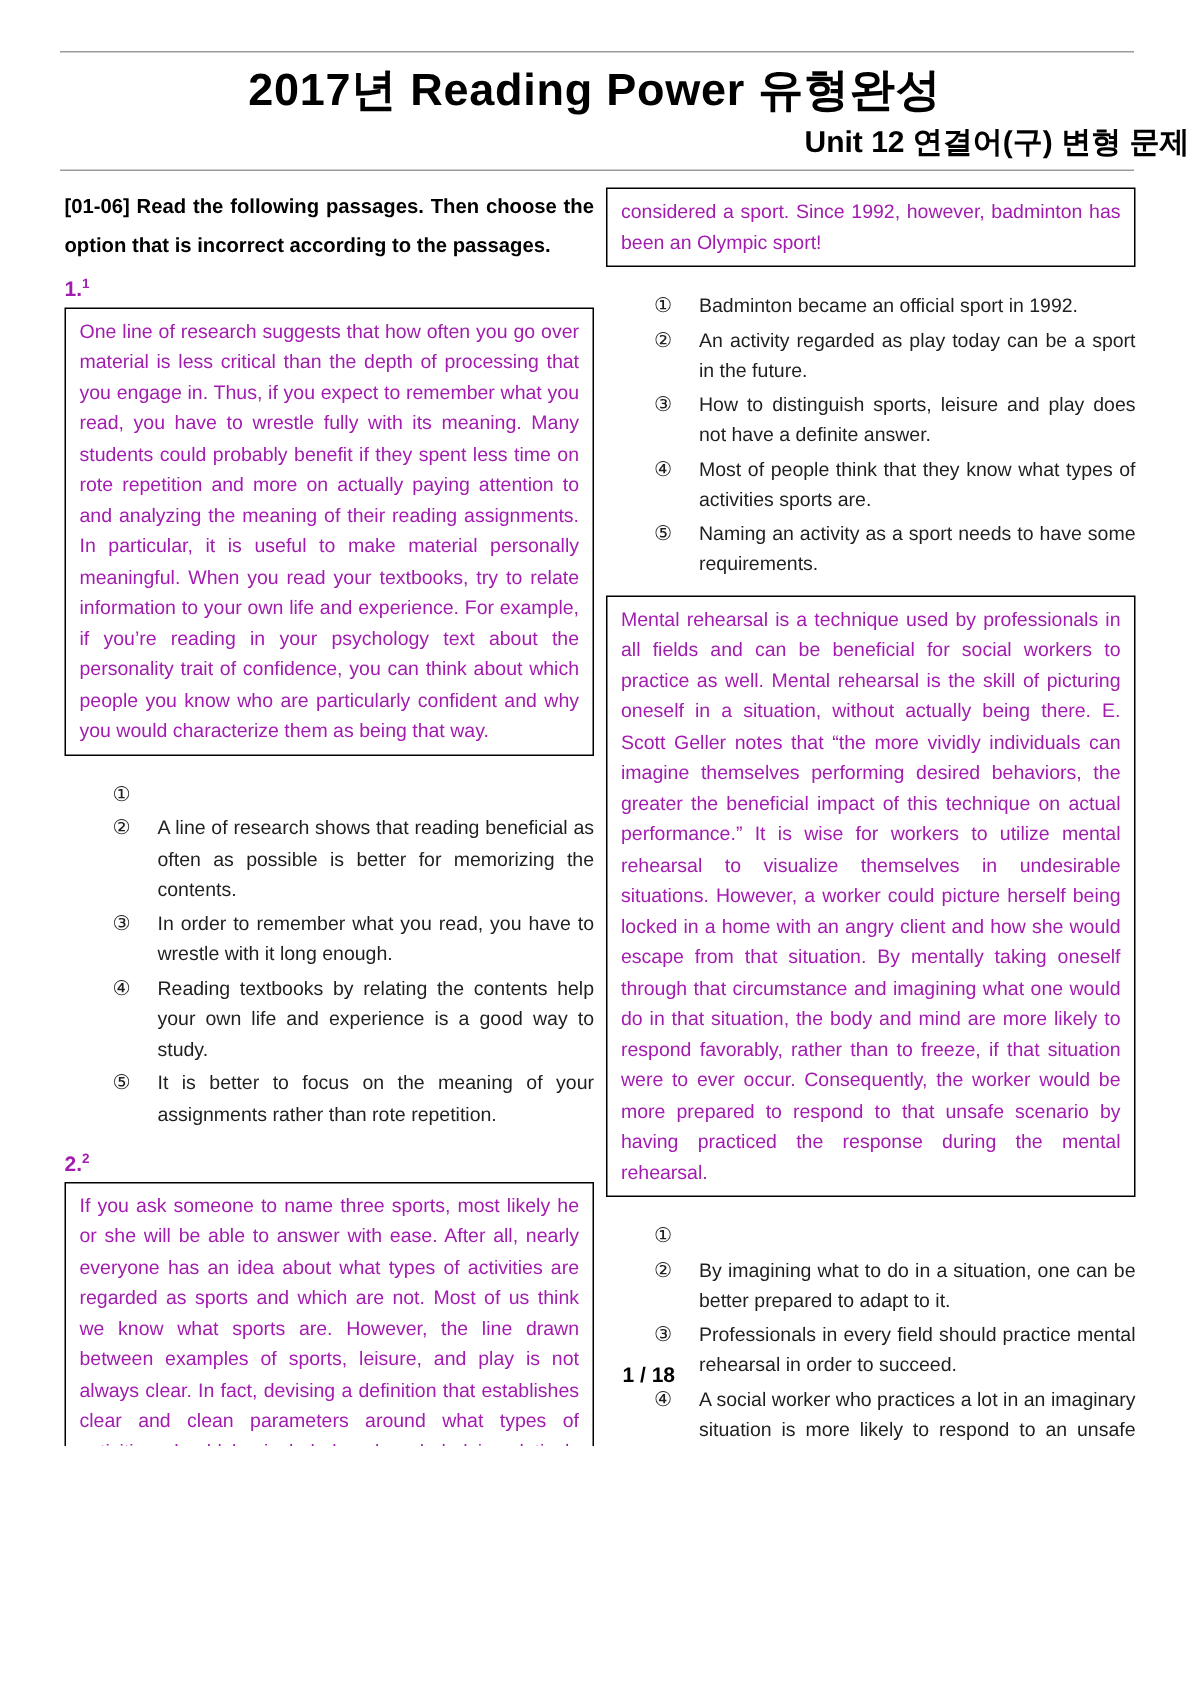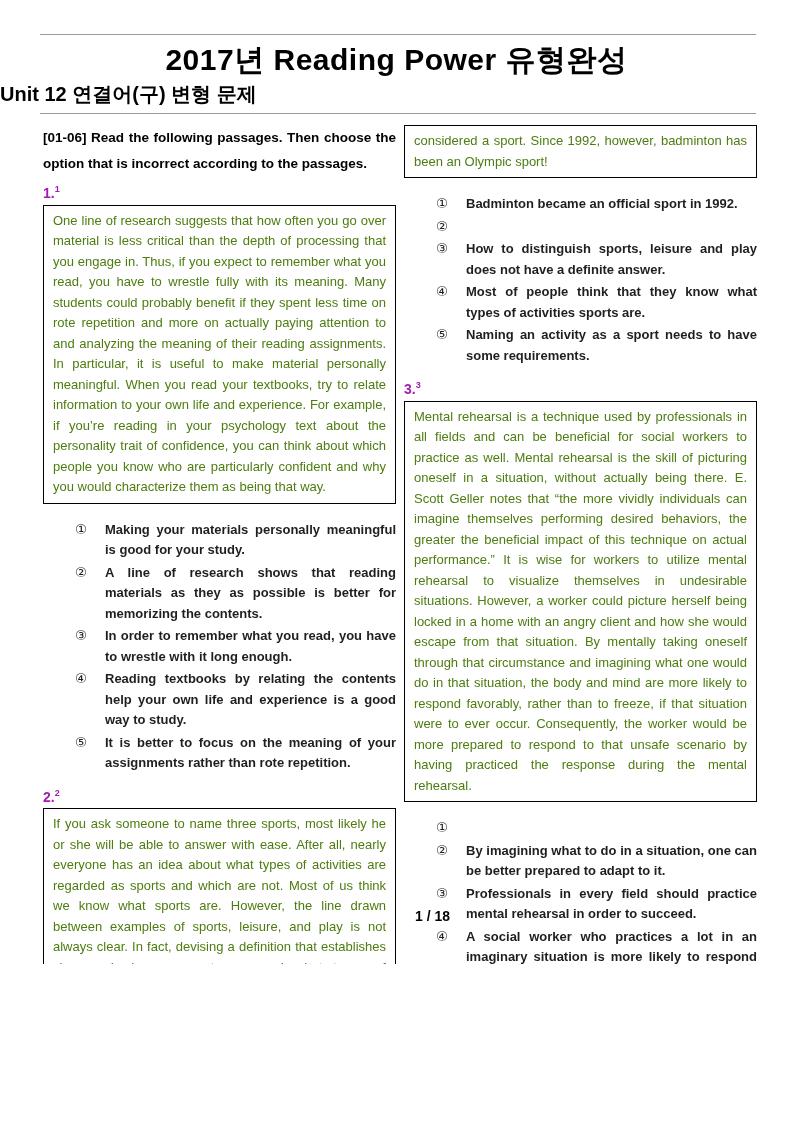--- a/index.html
+++ b/index.html
@@ -18,21 +18,21 @@
   }
   .rule.top{top:34px;}
   .rule.mid{top:113px;}
   .title{
     position:absolute;top:40px;left:0;width:100%;
     text-align:center;font-size:30px;font-weight:bold;
     letter-spacing:0.5px;color:#000;
   }
   .subtitle{
     position:absolute;top:81px;left:0;width:100%;
-    text-align:left;font-size:20px;font-weight:bold;color:#000;
+    text-align:right;font-size:20px;font-weight:bold;color:#000;
   }
   .columns{
     position:absolute;top:125px;left:43px;
     width:714px;
     display:flex;gap:8px;
   }
   .col{width:353px;box-sizing:border-box;}
   .instructions{
     font-size:13.5px;font-weight:bold;line-height:26px;
     text-align:justify;margin:0 0 3px 0;color:#000;
@@ -40,37 +40,37 @@
   .qlabel{
     font-size:14px;font-weight:bold;color:#a21caf;
     margin:2px 0 3px 0;line-height:18px;
   }
   .qlabel sup{font-size:9px;font-weight:bold;}
   .passage-box{
     border:1.5px solid #000;
     padding:5px 9px;
     font-size:13px;line-height:20.5px;
     text-align:justify;
-    color:#4d7c0f;
+    color:#a21caf;
     box-sizing:border-box;
   }
   .options{
     margin:16px 0 10px 0;
   }
   .option{
     display:flex;
     margin-bottom:2px;
     font-size:13px;line-height:20.5px;color:#1f1f1f;
   }
   .option .marker{
     flex:0 0 30px;margin-left:32px;
     font-size:13.5px;
   }
   .option .option-text{
-    flex:1;text-align:justify;font-weight:bold;
+    flex:1;text-align:justify;
   }
   .footer{
     position:absolute;bottom:40px;left:0;width:100%;
     text-align:center;font-size:14px;font-weight:bold;color:#000;margin-left:36px;
   }
 </style>
 </head>
 <body>
 
 <div class="page">
@@ -86,25 +86,24 @@
 
       <p class="instructions">[01-06] Read the following passages. Then choose the option that is incorrect according to the passages.</p>
 
       <div class="qlabel"><span>1.</span><sup>1</sup></div>
 
       <div class="passage-box">One line of research suggests that how often you go over material is less critical than the depth of processing that you engage in. Thus, if you expect to remember what you read, you have to wrestle fully with its meaning. Many students could probably benefit if they spent less time on rote repetition and more on actually paying attention to and analyzing the meaning of their reading assignments. In particular, it is useful to make material personally meaningful. When you read your textbooks, try to relate information to your own life and experience. For example, if you’re reading in your psychology text about the personality trait of confidence, you can think about which people you know who are particularly confident and why you would characterize them as being that way.</div>
 
       <div class="options">
         <div class="option">
           <span class="marker">①</span>
-          <span class="option-text">Making your materials personally meaningful is good for your study.</span>
         </div>
         <div class="option">
           <span class="marker">②</span>
-          <span class="option-text">A line of research shows that reading materials as they as possible is better for memorizing the contents.</span>
+          <span class="option-text">A line of research shows that reading beneficial as often as possible is better for memorizing the contents.</span>
         </div>
         <div class="option">
           <span class="marker">③</span>
           <span class="option-text">In order to remember what you read, you have to wrestle with it long enough.</span>
         </div>
         <div class="option">
           <span class="marker">④</span>
           <span class="option-text">Reading textbooks by relating the contents help your own life and experience is a good way to study.</span>
         </div>
         <div class="option">
@@ -123,36 +122,36 @@
 
       <div class="passage-box">considered a sport. Since 1992, however, badminton has been an Olympic sport!</div>
 
       <div class="options">
         <div class="option">
           <span class="marker">①</span>
           <span class="option-text">Badminton became an official sport in 1992.</span>
         </div>
         <div class="option">
           <span class="marker">②</span>
+          <span class="option-text">An activity regarded as play today can be a sport in the future.</span>
         </div>
         <div class="option">
           <span class="marker">③</span>
           <span class="option-text">How to distinguish sports, leisure and play does not have a definite answer.</span>
         </div>
         <div class="option">
           <span class="marker">④</span>
           <span class="option-text">Most of people think that they know what types of activities sports are.</span>
         </div>
         <div class="option">
           <span class="marker">⑤</span>
           <span class="option-text">Naming an activity as a sport needs to have some requirements.</span>
         </div>
       </div>
 
-      <div class="qlabel"><span>3.</span><sup>3</sup></div>
 
       <div class="passage-box">Mental rehearsal is a technique used by professionals in all fields and can be beneficial for social workers to practice as well. Mental rehearsal is the skill of picturing oneself in a situation, without actually being there. E. Scott Geller notes that “the more vividly individuals can imagine themselves performing desired behaviors, the greater the beneficial impact of this technique on actual performance.” It is wise for workers to utilize mental rehearsal to visualize themselves in undesirable situations. However, a worker could picture herself being locked in a home with an angry client and how she would escape from that situation. By mentally taking oneself through that circumstance and imagining what one would do in that situation, the body and mind are more likely to respond favorably, rather than to freeze, if that situation were to ever occur. Consequently, the worker would be more prepared to respond to that unsafe scenario by having practiced the response during the mental rehearsal.</div>
 
       <div class="options">
         <div class="option">
           <span class="marker">①</span>
         </div>
         <div class="option">
           <span class="marker">②</span>
           <span class="option-text">By imagining what to do in a situation, one can be better prepared to adapt to it.</span>

